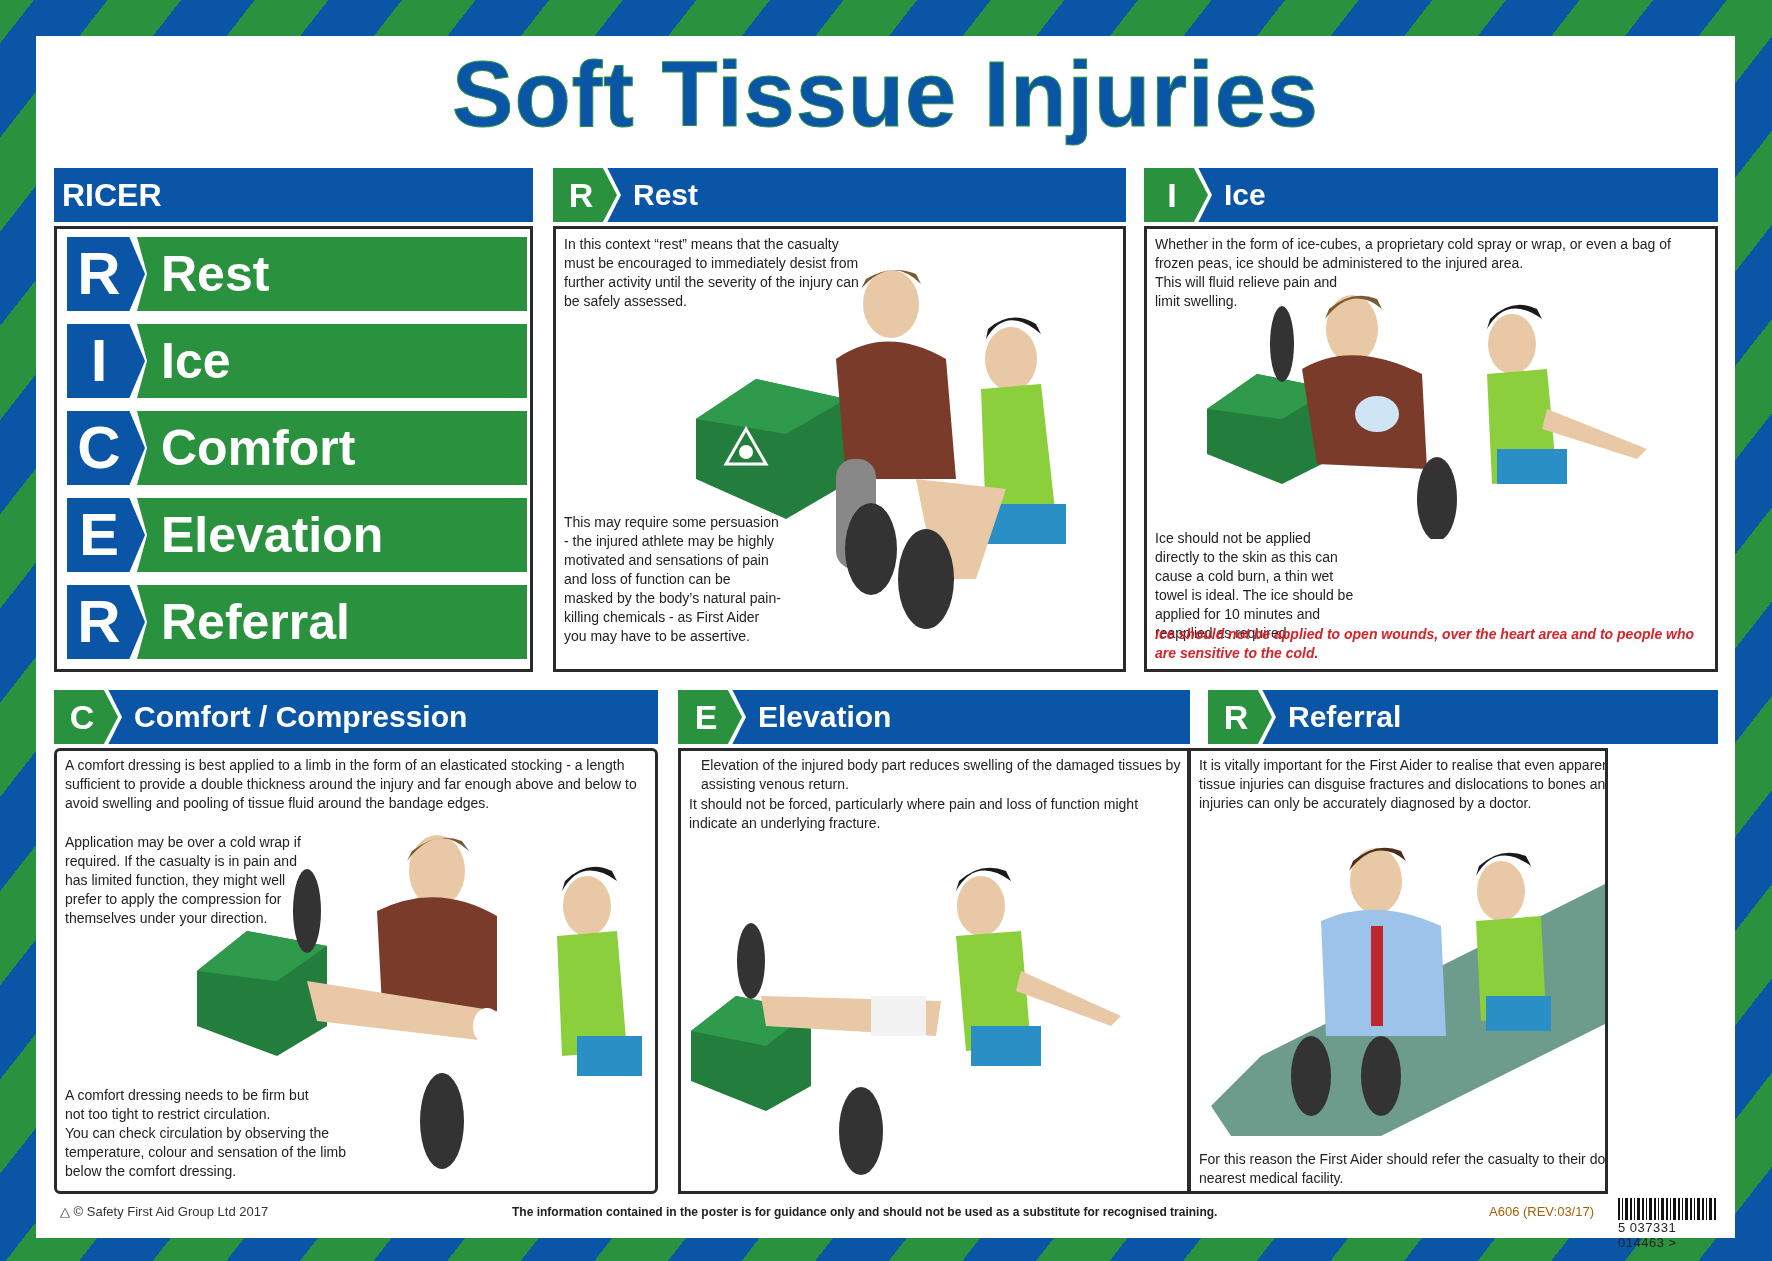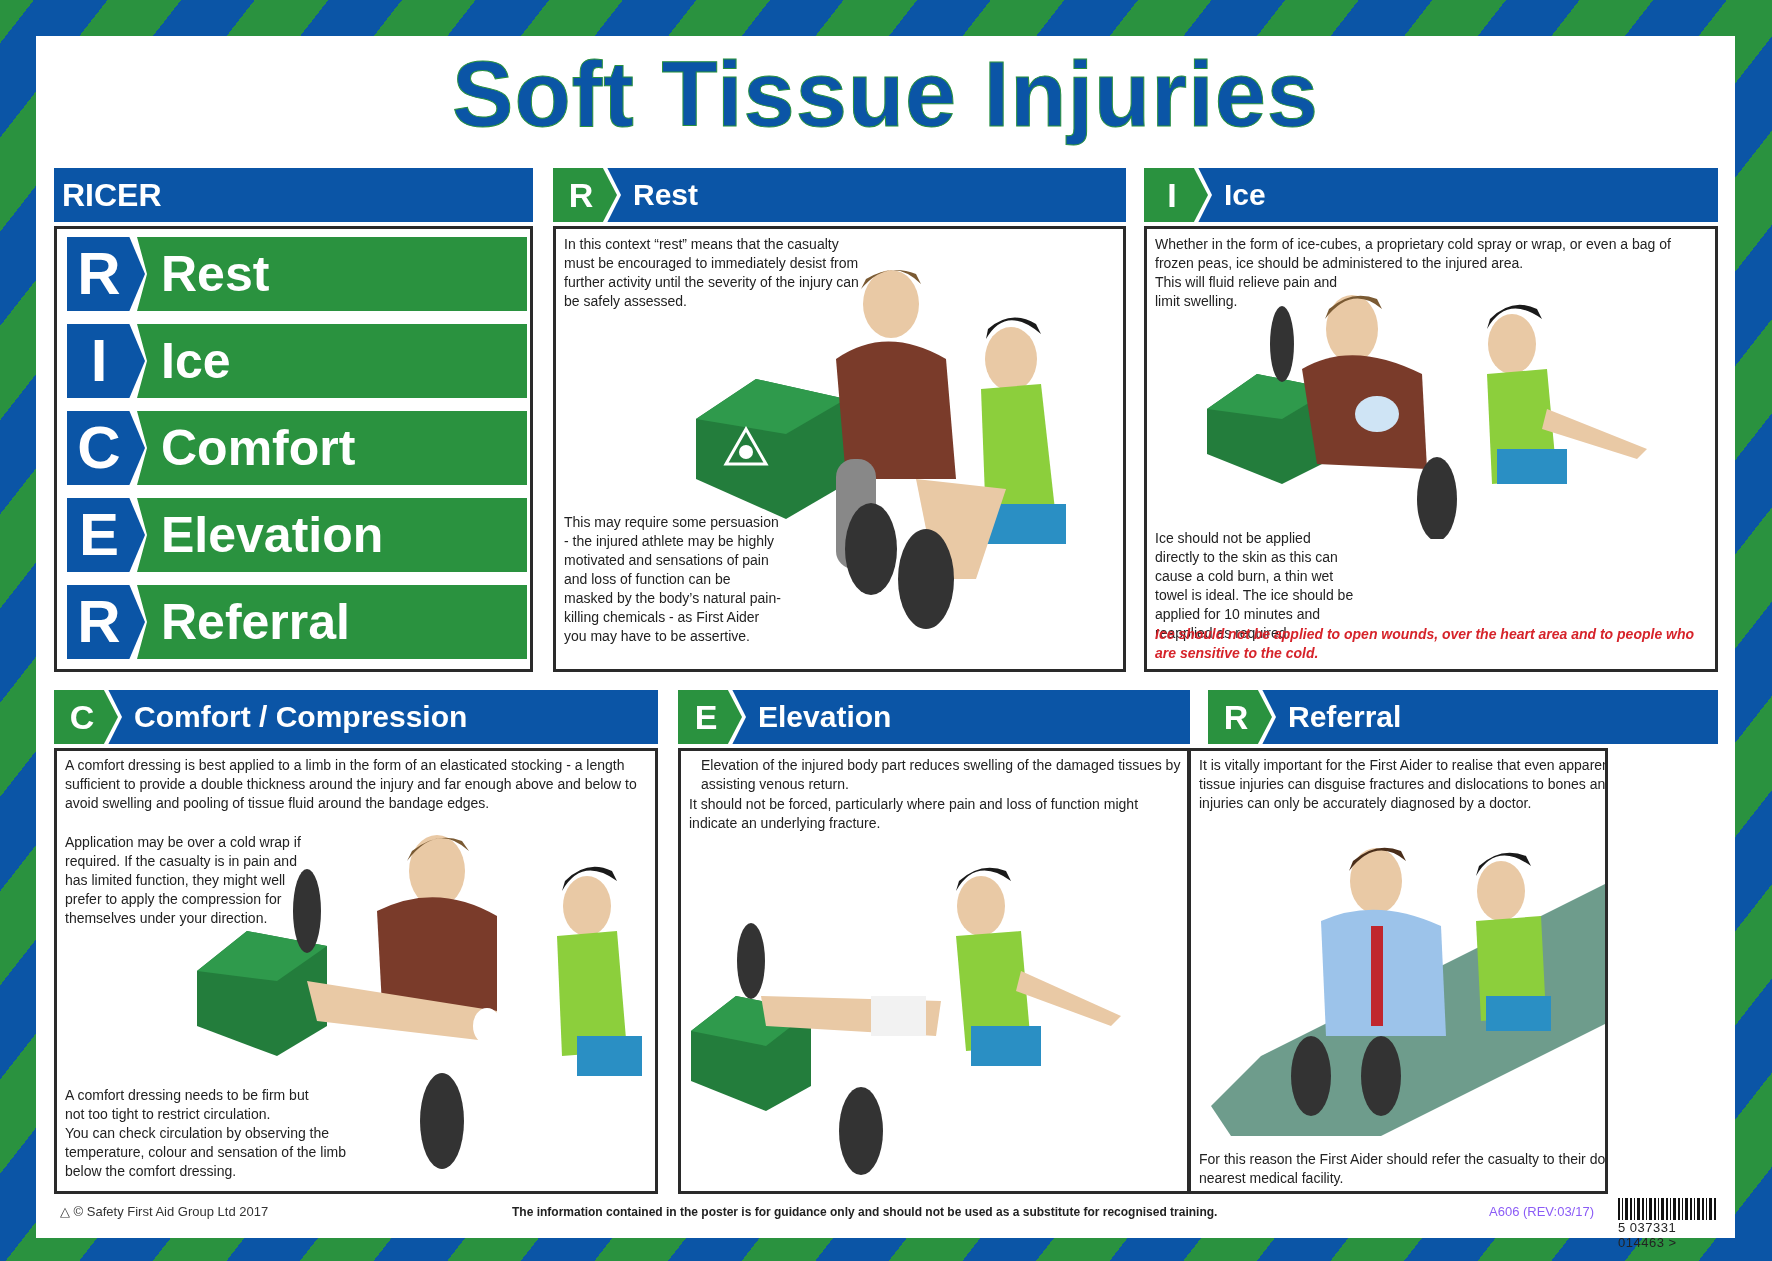--- a/index.html
+++ b/index.html
@@ -58,21 +58,21 @@
   .ricer-row .gr {
     position: absolute; left: 70px; top: 0; right: 0; height: 74px; background: #2a923f;
     clip-path: polygon(0 0, 100% 0, 100% 100%, 0 100%, 10px 50%);
   }
   .ricer-row .gr span {
     position: absolute; left: 24px; top: 0; line-height: 74px; color: #fff;
     font-weight: bold; font-size: 50px;
   }
   .footer-l { position: absolute; left: 24px; top: 1168px; font-size: 13px; color: #333; }
   .footer-c { position: absolute; left: 476px; top: 1169px; font-size: 12px; font-weight: bold; color: #222; }
-  .footer-r { position: absolute; left: 1453px; top: 1168px; font-size: 13px; color: #8b5cf6; }
+  .footer-r { position: absolute; left: 1453px; top: 1168px; font-size: 13px; color: #a16207; }
   .barcode { position: absolute; left: 1582px; top: 1162px; width: 100px; height: 36px; }
   .barcode .bars { height: 22px; background: repeating-linear-gradient(90deg, #111 0 2px, #fff 2px 4px, #111 4px 5px, #fff 5px 7px, #111 7px 10px, #fff 10px 12px); }
   .barcode .num { font-size: 13px; color: #222; letter-spacing: 0.5px; }
   svg { position: absolute; }
 </style>
 </head>
 <body>
 
 <div class="sheet">
 
@@ -183,21 +183,21 @@
       <ellipse cx="230" cy="220" rx="20" ry="42" fill="#333"></ellipse>
     </svg>
   </div>
 
   <div class="hdr" style="left:18px; top:654px; width:604px;">
     <div class="tab-edge"></div>
       <div class="tab"></div>
     <span class="tab-letter">C</span>
     <span class="hdr-label">Comfort / Compression</span>
   </div>
-  <div class="box" style="left:18px; top:712px; width:604px; height:446px;">
+  <div class="box" style="left:18px; top:712px; width:604px; height:446px;border-radius:6px;">
     <div class="txt" style="left:8px; top:5px; width:590px;">A comfort dressing is best applied to a limb in the form of an elasticated stocking - a length sufficient to provide a double thickness around the injury and far enough above and below to avoid swelling and pooling of tissue fluid around the bandage edges.</div>
     <div class="txt" style="left:8px; top:82px; width:250px;">Application may be over a cold wrap if required. If the casualty is in pain and has limited function, they might well prefer to apply the compression for themselves under your direction.</div>
     <div class="txt" style="left:8px; top:335px; width:260px;">A comfort dressing needs to be firm but not too tight to restrict circulation.</div>
     <div class="txt" style="left:8px; top:373px; width:300px;">You can check circulation by observing the temperature, colour and sensation of the limb below the comfort dressing.</div>
     <svg style="left:140px; top:70px;" width="460" height="370">
       <g>
         <polygon points="0,150 50,110 130,125 130,205 80,235 0,205" fill="#237d3c"></polygon>
         <polygon points="0,150 50,110 130,125 80,160" fill="#2f9a4c"></polygon>
       </g>
       <ellipse cx="240" cy="50" rx="28" ry="36" fill="#e9c9a5"></ellipse>

